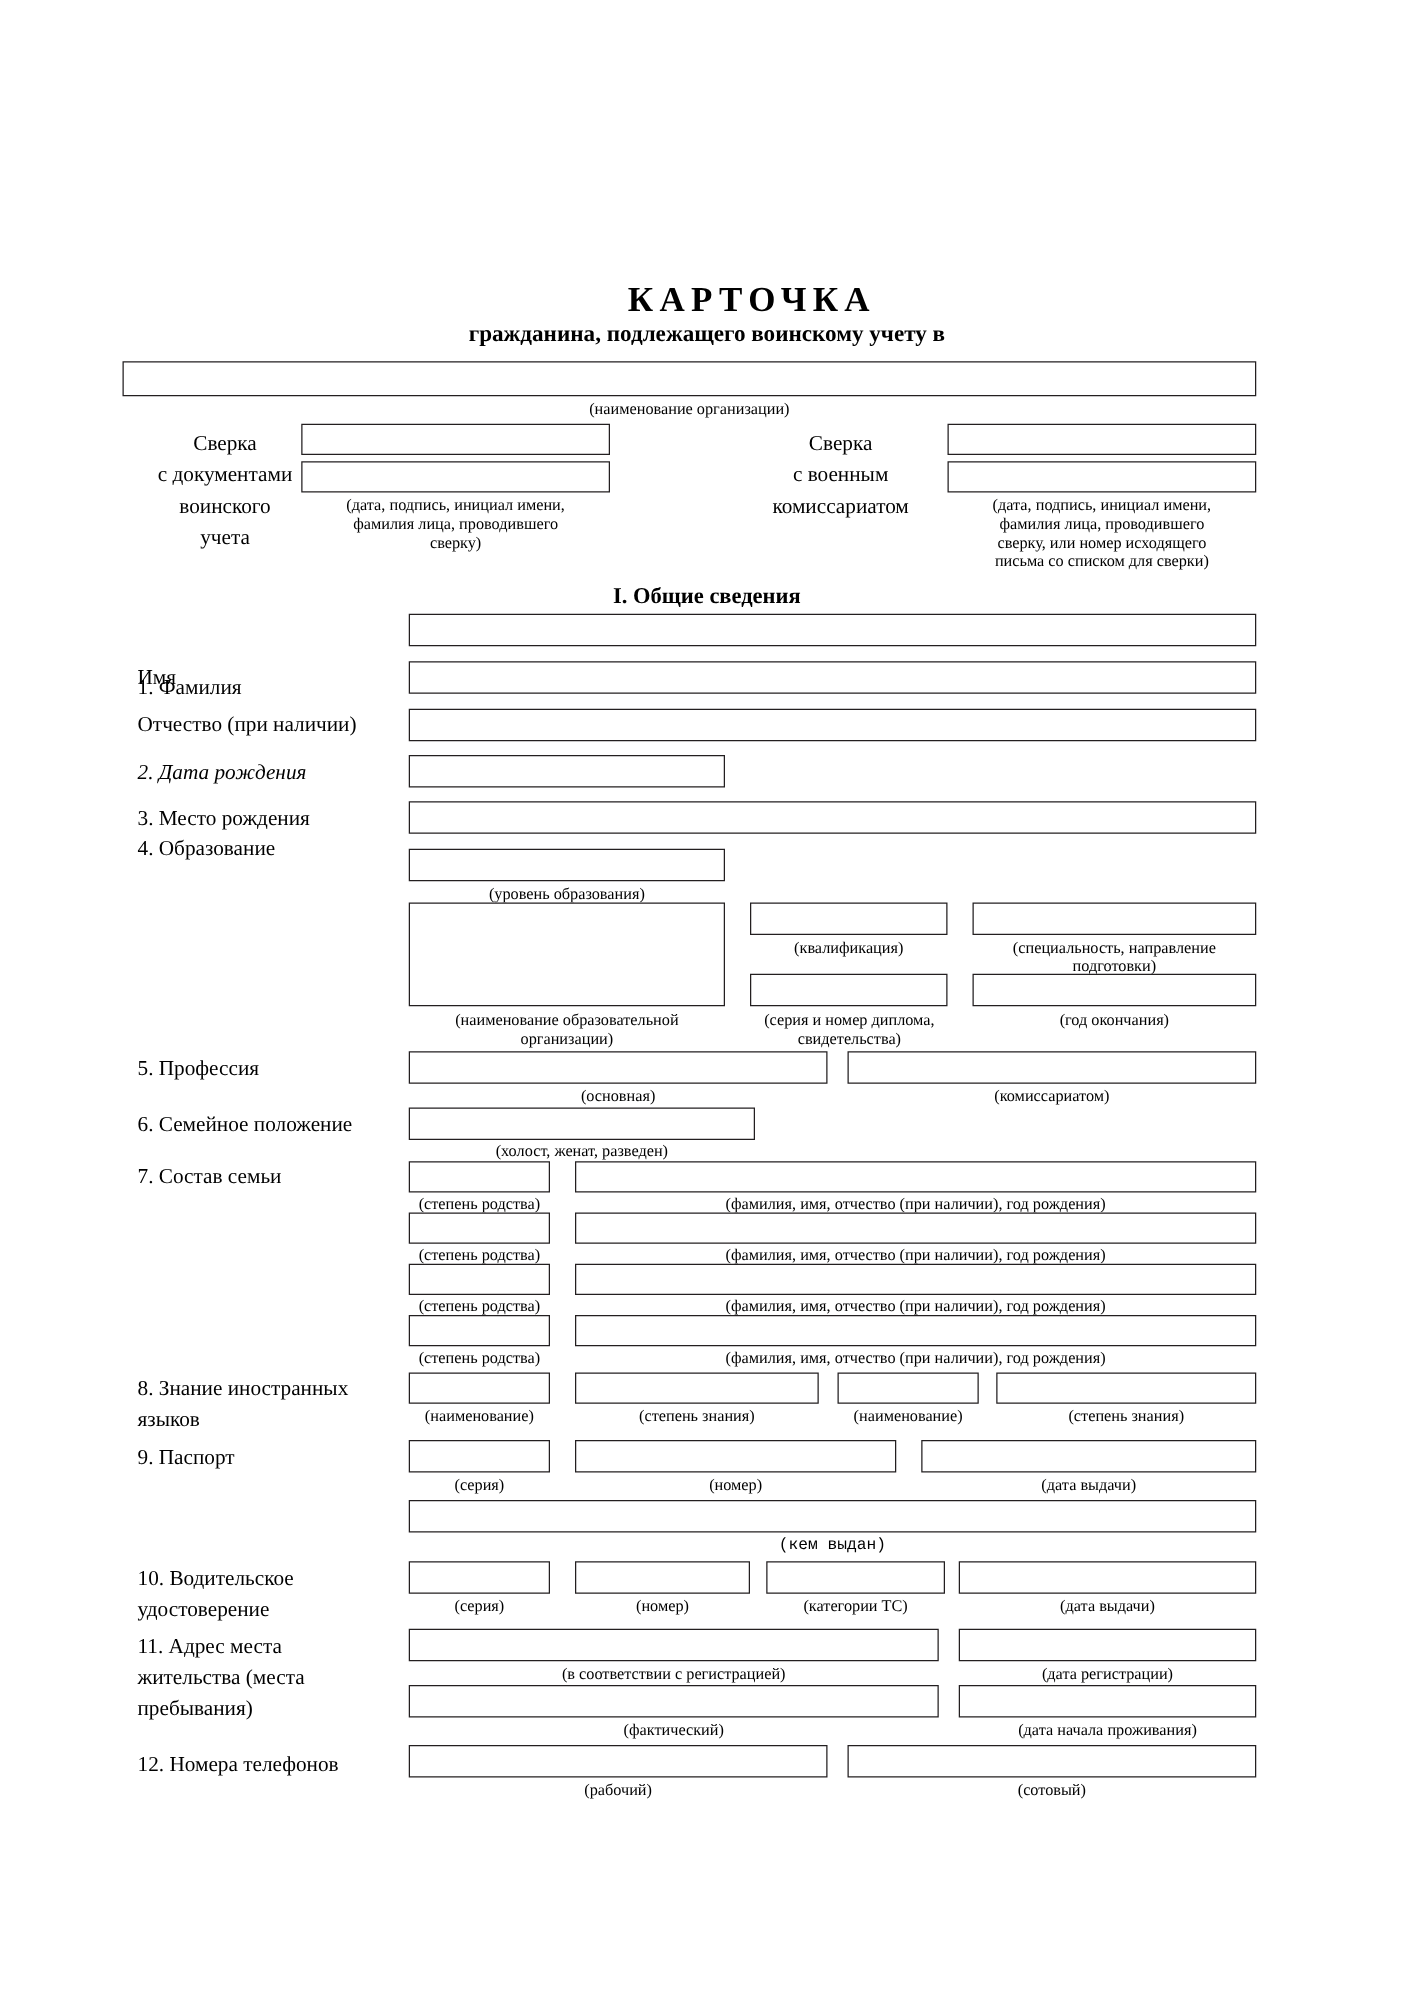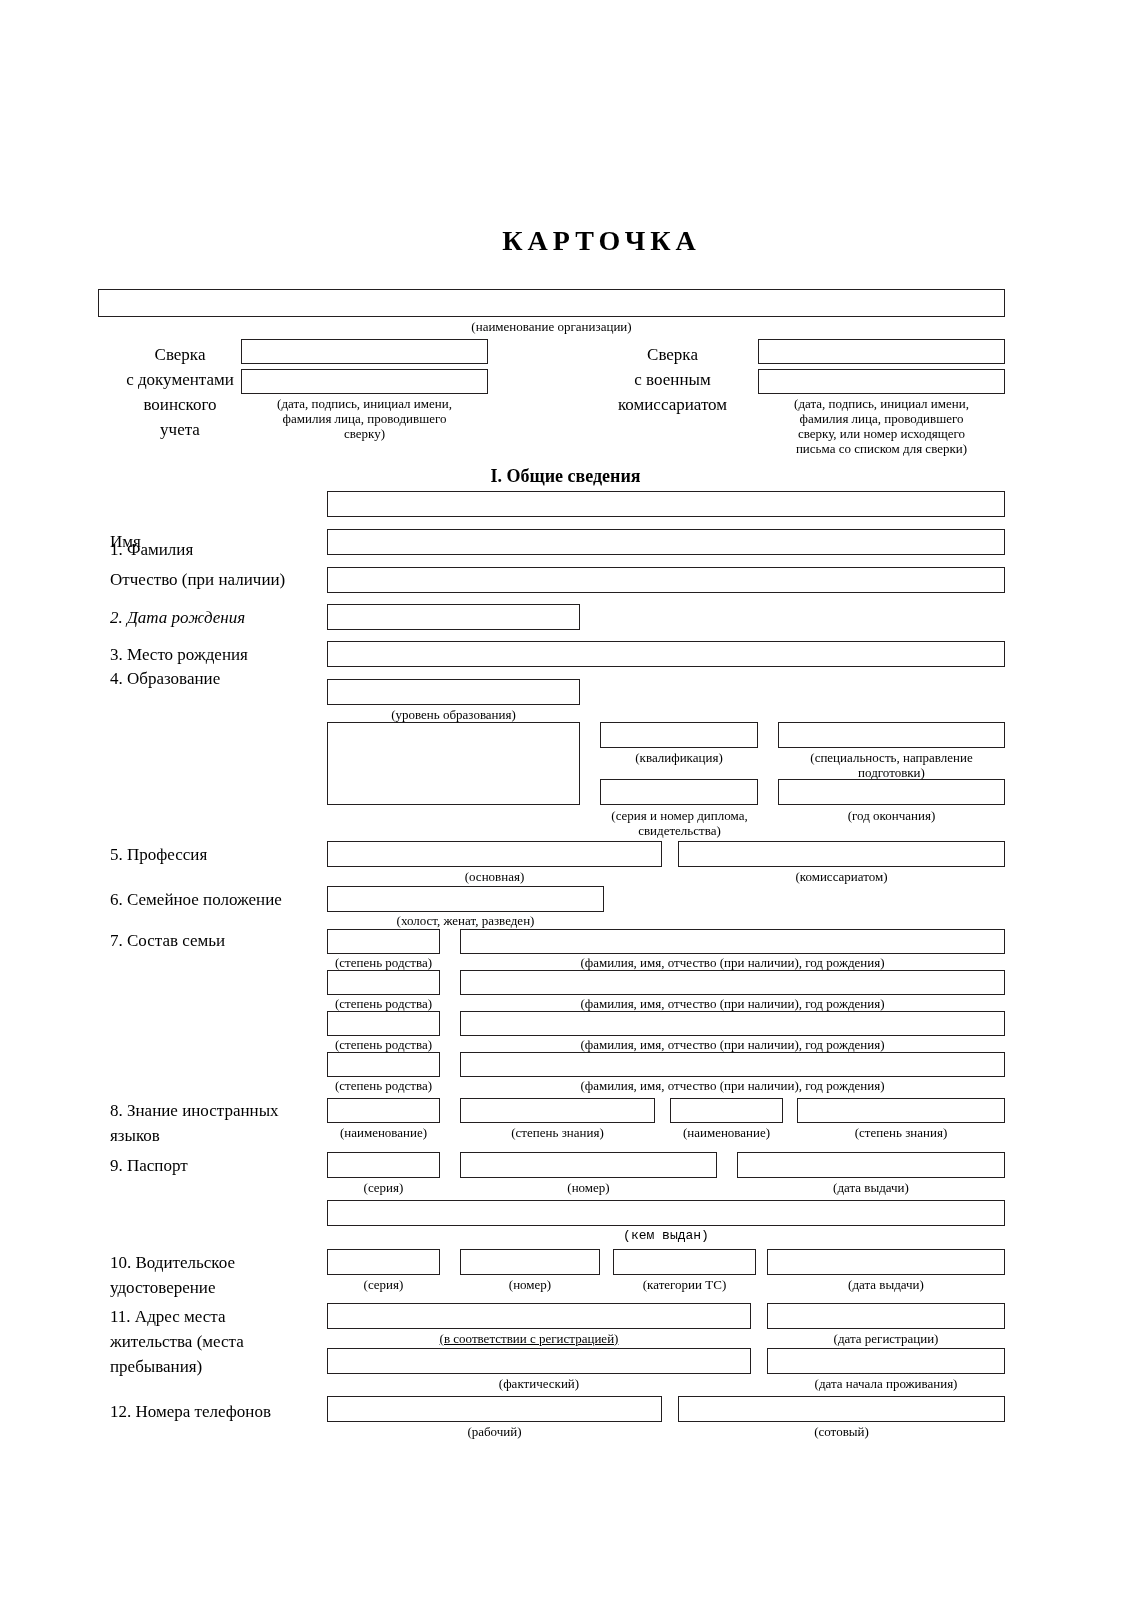--- a/index.html
+++ b/index.html
@@ -84,20 +84,21 @@
     font-weight: bold;
   }
 </style>
 </head>
 <body>
 
 <div class="page">
 
 
   <div class="title-main">КАРТОЧКА</div>
+  <div class="title-sub">гражданина, подлежащего воинскому учету в</div>
 
   <div class="box" style="left:98px; top:289px; width:907px; height:28px;"></div>
   <div class="cap" style="left:98px; top:319px; width:907px;">(наименование организации)</div>
 
   <div class="lbl-r" style="left:105px; top:342px; width:150px;">Сверка</div>
   <div class="lbl-r" style="left:105px; top:367px; width:150px;">с документами</div>
   <div class="lbl-r" style="left:105px; top:392px; width:150px;">воинского</div>
   <div class="lbl-r" style="left:105px; top:417px; width:150px;">учета</div>
 
   <div class="box" style="left:241px; top:339px; width:247px; height:25px;"></div>
@@ -132,20 +133,22 @@
   <div class="box" style="left:327px; top:604px; width:253px; height:26px;"></div>
 
   <div class="lbl" style="left:110px; top:644px;">3. Место рождения</div>
   <div class="box" style="left:327px; top:641px; width:678px; height:26px;"></div>
 
   <div class="lbl" style="left:110px; top:668px;">4. Образование</div>
   <div class="box" style="left:327px; top:679px; width:253px; height:26px;"></div>
   <div class="cap" style="left:327px; top:707px; width:253px;">(уровень образования)</div>
 
   <div class="box" style="left:327px; top:722px; width:253px; height:83px;"></div>
+  <div class="cap" style="left:312px; top:808px; width:283px; white-space:pre-line;">(наименование образовательной
+организации)</div>
 
   <div class="box" style="left:600px; top:722px; width:158px; height:26px;"></div>
   <div class="cap" style="left:600px; top:750px; width:158px;">(квалификация)</div>
 
   <div class="box" style="left:600px; top:779px; width:158px; height:26px;"></div>
   <div class="cap" style="left:588px; top:808px; width:183px; white-space:pre-line;">(серия и номер диплома,
 свидетельства)</div>
 
   <div class="box" style="left:778px; top:722px; width:227px; height:26px;"></div>
   <div class="cap" style="left:778px; top:750px; width:227px; white-space:pre-line;">(специальность, направление
@@ -219,21 +222,21 @@
   <div class="box" style="left:613px; top:1249px; width:143px; height:26px;"></div>
   <div class="cap" style="left:613px; top:1277px; width:143px;">(категории ТС)</div>
   <div class="box" style="left:767px; top:1249px; width:238px; height:26px;"></div>
   <div class="cap" style="left:767px; top:1277px; width:238px;">(дата выдачи)</div>
 
   <div class="lbl" style="left:110px; top:1306px;">11. Адрес места</div>
   <div class="lbl" style="left:110px; top:1331px;">жительства (места</div>
   <div class="lbl" style="left:110px; top:1356px;">пребывания)</div>
 
   <div class="box" style="left:327px; top:1303px; width:424px; height:26px;"></div>
-  <div class="cap" style="left:317px; top:1331px; width:424px;text-decoration:underline;">(в соответствии с регистрацией)</div>
+  <div class="cap" style="left:327px; top:1331px; width:424px;">(в соответствии с регистрацией)</div>
   <div class="box" style="left:767px; top:1303px; width:238px; height:26px;"></div>
   <div class="cap" style="left:767px; top:1331px; width:238px;">(дата регистрации)</div>
 
   <div class="box" style="left:327px; top:1348px; width:424px; height:26px;"></div>
   <div class="cap" style="left:327px; top:1376px; width:424px;">(фактический)</div>
   <div class="box" style="left:767px; top:1348px; width:238px; height:26px;"></div>
   <div class="cap" style="left:767px; top:1376px; width:238px;">(дата начала проживания)</div>
 
   <div class="lbl" style="left:110px; top:1401px;">12. Номера телефонов</div>
   <div class="box" style="left:327px; top:1396px; width:335px; height:26px;"></div>

